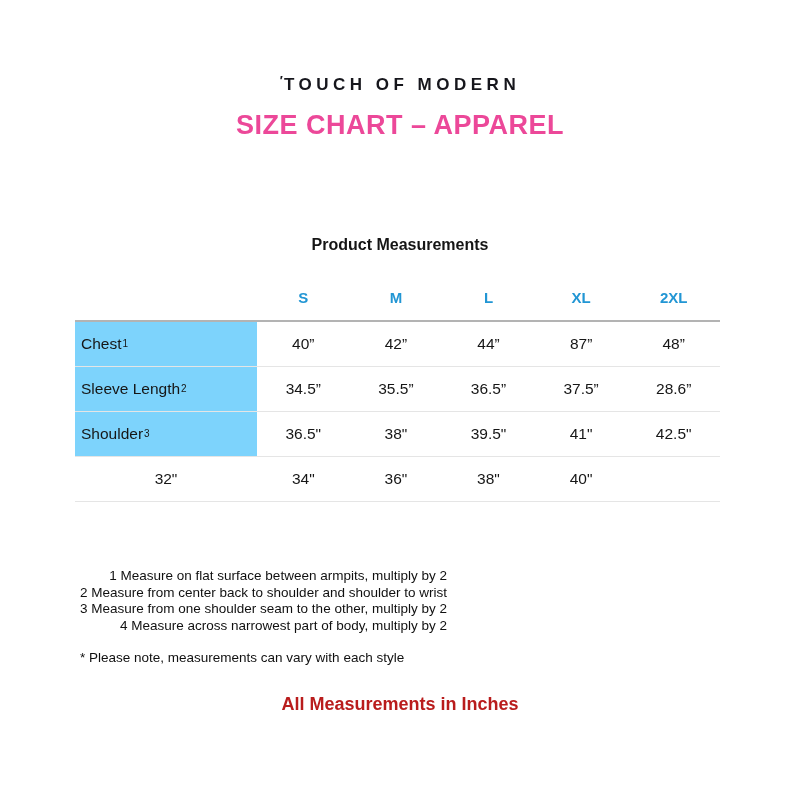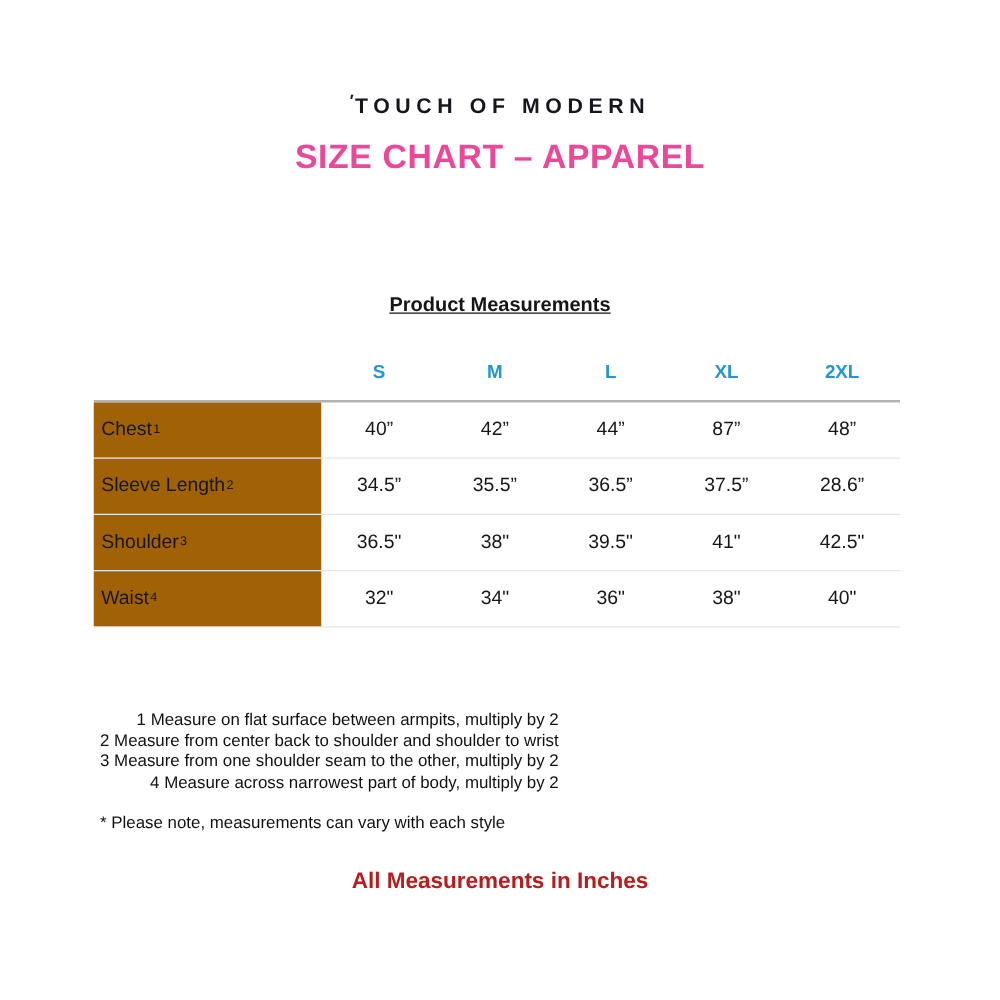--- a/index.html
+++ b/index.html
@@ -20,40 +20,40 @@
   
   .title {
     position:absolute; top:110px; left:0; width:100%; text-align:center;
     font-size:27px; font-weight:600; letter-spacing:0.5px; color:#ec4899;
     white-space:nowrap;
   }
 
   
   .section-heading {
     position:absolute; top:236px; left:0; width:100%; text-align:center;
-    font-size:16px; font-weight:600; color:#151515;text-decoration:underline;
+    font-size:16px; font-weight:600; color:#151515;
   }
 
   
   .size-table { position:absolute; left:75px; top:275px; width:645px; }
   .t-header {
     display:grid; grid-template-columns:182px repeat(5, 1fr);
     height:45px; align-items:center;
     border-bottom:2px solid #b3b3b3;
   }
   .t-header .size {
     text-align:center; color:#2296d4; font-weight:600; font-size:15px;
   }
   .t-row {
     display:grid; grid-template-columns:182px repeat(5, 1fr);
     height:44px; align-items:center; font-size:15.5px;
     border-bottom:1px solid #e5e5e5;
   }
   .t-row .label {
-    background:#a16207; height:100%; display:flex; align-items:center;
+    background:#7dd3fc; height:100%; display:flex; align-items:center;
     padding-left:6px; box-sizing:border-box; color:#161616;
   }
   .t-row .label sup { font-size:10px; margin-left:1px; line-height:0; }
   .t-row .value { text-align:center; color:#161616; }
 
   
   .footnotes {
     position:absolute; left:80px; top:568px;
     font-size:13.5px; line-height:16.5px; color:#101010;text-align:right;
   }
@@ -119,24 +119,20 @@
           <sup>3</sup>
         </div>
       <div class="value">36.5"</div>
       <div class="value">38"</div>
       <div class="value">39.5"</div>
       <div class="value">41"</div>
       <div class="value">42.5"</div>
     </div>
 
     <div class="t-row">
-      <div class="label">
-          <span>Waist</span>
-          <sup>4</sup>
-        </div>
       <div class="value">32"</div>
       <div class="value">34"</div>
       <div class="value">36"</div>
       <div class="value">38"</div>
       <div class="value">40"</div>
     </div>
   </div>
 
   <div class="footnotes">
     <div>1 Measure on flat surface between armpits, multiply by 2</div>

